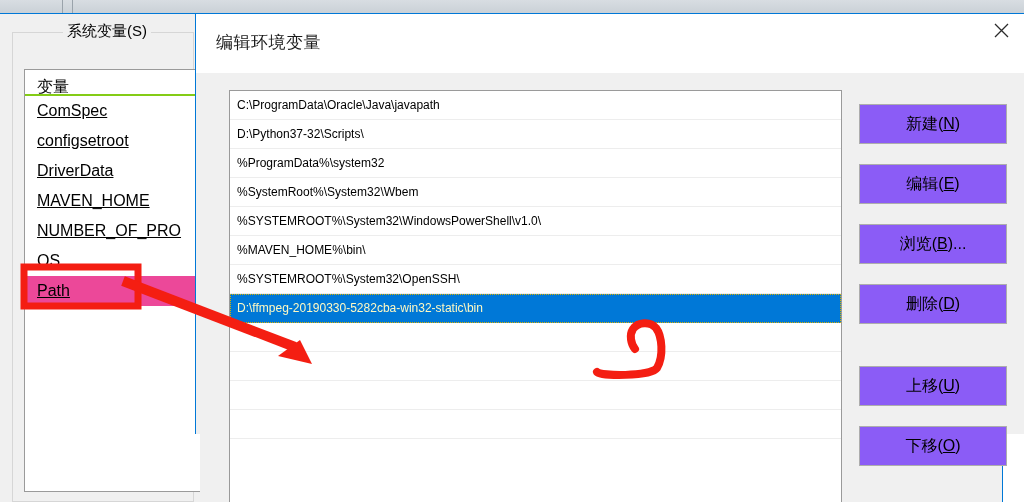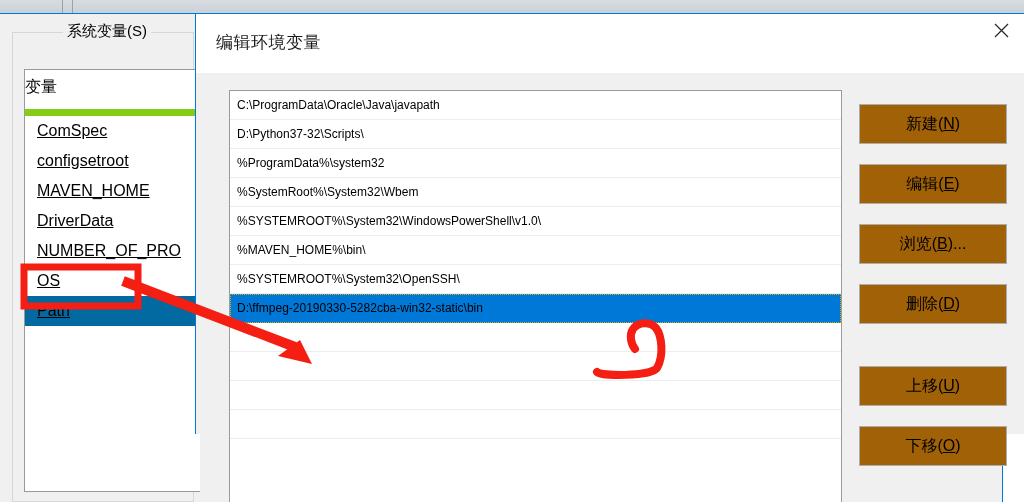--- a/index.html
+++ b/index.html
@@ -57,38 +57,39 @@
   #var-listbox {
     position: absolute;
     left: 24px; top: 55px;
     width: 176px; height: 423px;
     background: #ffffff;
     border: 1px solid #9a9a9a;
     border-right: 0;
     overflow: hidden;
   }
   #var-listbox .hdr {
-    height: 46px;
+    height: 26px;
     line-height: 34px;
+    padding-left: 12px;
     font-size: 16px;
     color: #000;
-    border-bottom: 7px solid #84cc16;
+    border-bottom: 2px solid #84cc16;
     background: #ffffff;
   }
   #var-listbox .vrow {
     height: 30px;
     line-height: 30px;
     padding-left: 12px;
     font-size: 16px;
     color: #000;
     white-space: nowrap;
     overflow: hidden;
     text-decoration: underline;
   }
-  #var-listbox .vrow.alt { background: #0369a1; }
+  #var-listbox .vrow.alt { background: #ec4899; }
 
   
   #edit-dialog {
     position: absolute;
     left: 195px; top: 13px;
     width: 829px; height: 421px;
     background: #f0f0f0;
     border: 1px solid #0078d7;
     border-bottom: 0;
     border-right: 0;
@@ -130,39 +131,39 @@
     line-height: 29px;
     padding-left: 7px;
     font-size: 12px;
     color: #000;
     white-space: nowrap;
     overflow: hidden;
     border-bottom: 1px solid #ededed;
   }
   .prow.selected {
     background: #0078d7;
-    color: #000000;
+    color: #fef9c3;
     border: 1px dotted #d8b200;
     border-left: 1px dotted #d8b200;
     height: 29px;
     line-height: 27px;
     padding-left: 6px;
   }
 
   
   #button-column {
     position: absolute;
     left: 663px; top: 90px;
     width: 148px;
   }
   .dlg-button {
     width: 148px;
     height: 40px;
     margin-bottom: 20px;
-    background: #a16207;
+    background: #8b5cf6;
     border: 1px solid #adadad;
     font-family: "Liberation Sans", "DejaVu Sans", sans-serif;
     font-size: 16px;
     color: #000;
     cursor: default;
     display: flex;
     align-items: center;
     justify-content: center;
   }
   .dlg-button .u { text-decoration: underline; }
@@ -188,22 +189,22 @@
 
   <div class="groupbox">
     <span class="groupbox-title">系统变量(S)</span>
   </div>
 
   <div id="var-listbox">
     <div class="hdr">变量</div>
     <div id="var-rows">
         <div class="vrow">ComSpec</div>
         <div class="vrow">configsetroot</div>
+        <div class="vrow">DriverData</div>
         <div class="vrow">MAVEN_HOME</div>
-        <div class="vrow">DriverData</div>
         <div class="vrow">NUMBER_OF_PRO</div>
         <div class="vrow">OS</div>
         <div class="vrow alt">Path</div>
       </div>
   </div>
 </div>
 
 <div id="edit-dialog">
 
   <div id="dialog-titlebar">

